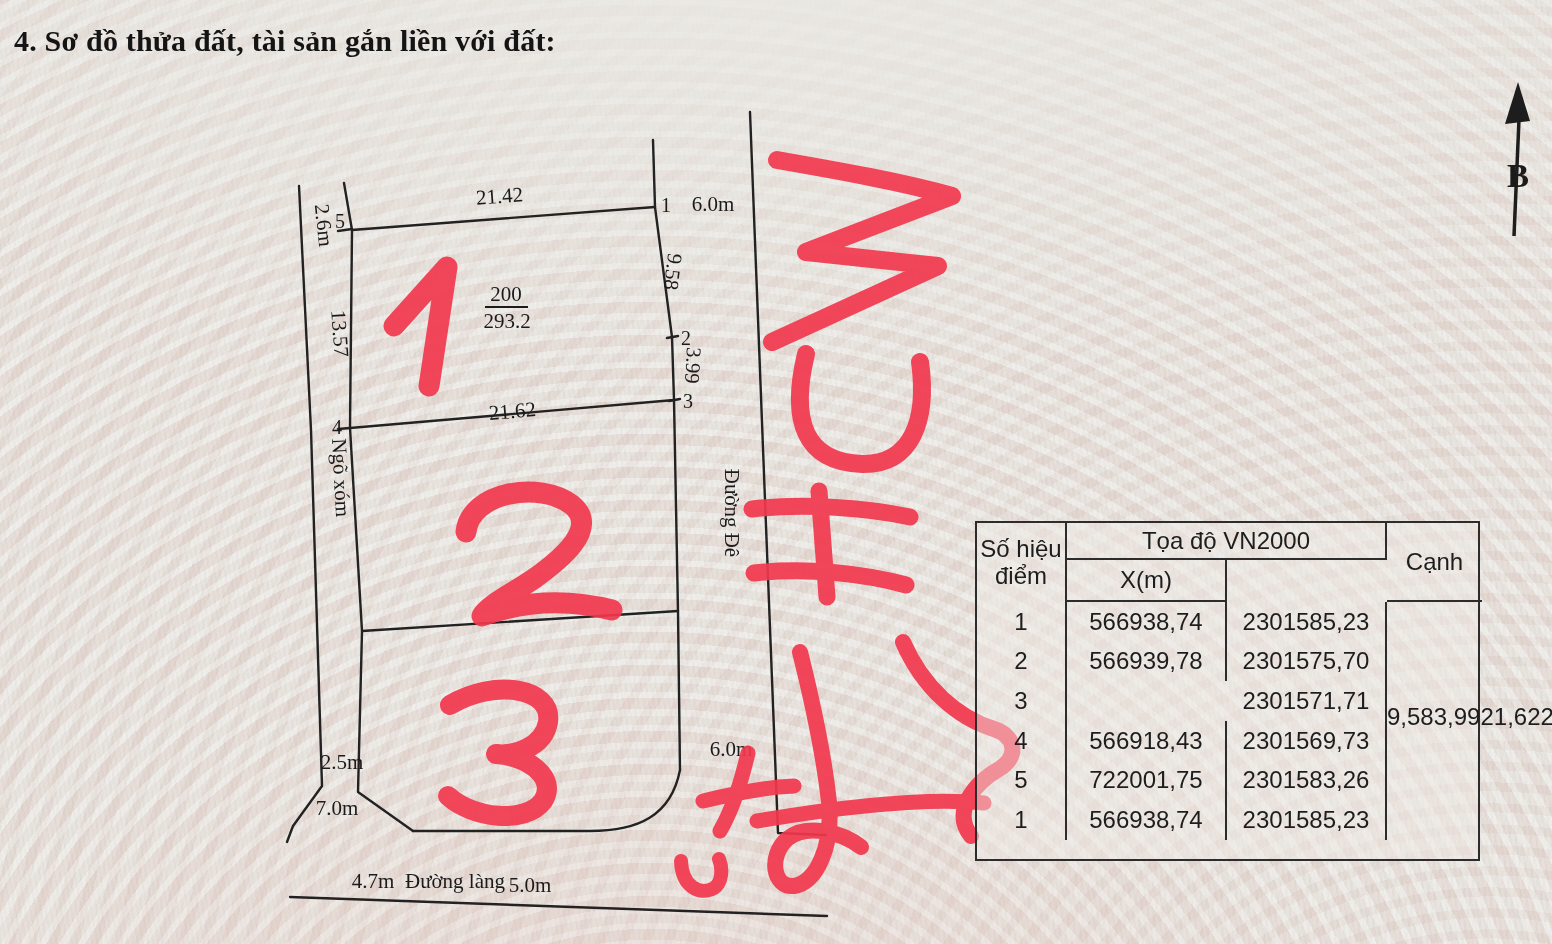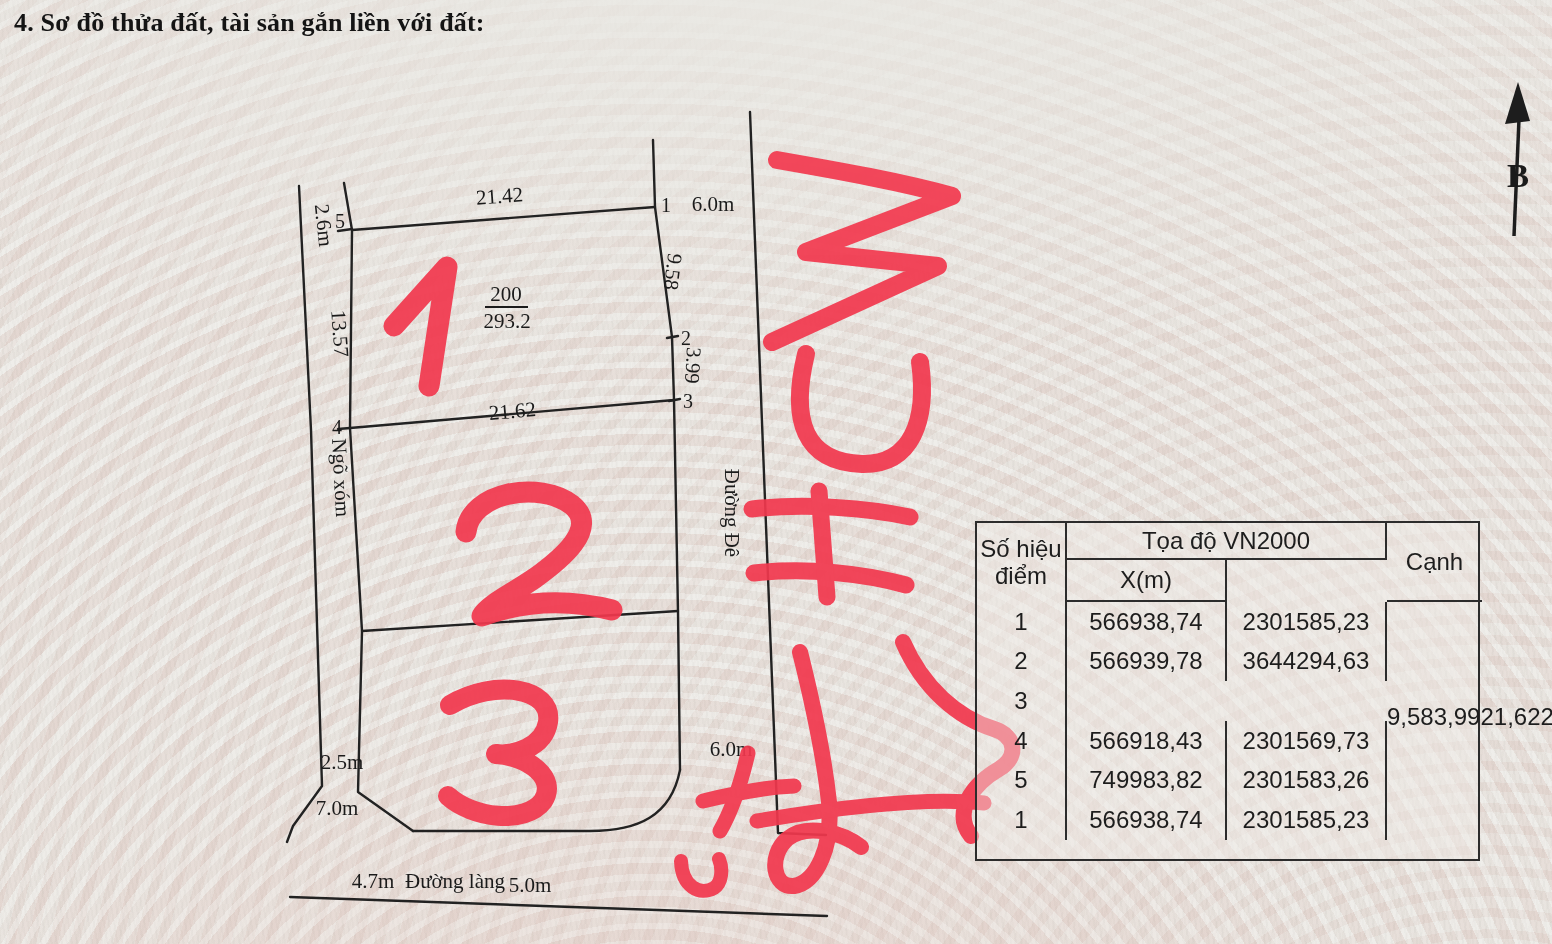--- a/index.html
+++ b/index.html
@@ -11,22 +11,22 @@
     background:
       radial-gradient(1400px 520px at 50% -2%, rgba(233,232,227,0.92), rgba(233,232,227,0) 78%),
       radial-gradient(1100px 720px at 42% 130%, rgba(228,196,188,0.38), rgba(228,196,188,0.12) 58%, rgba(228,196,188,0) 75%),
       repeating-radial-gradient(circle at 42% 138%, rgba(198,138,128,0.10) 0 11px, rgba(255,255,255,0.22) 11px 17px, rgba(186,150,140,0.05) 17px 26px, rgba(255,255,255,0.16) 26px 33px),
       repeating-radial-gradient(circle at 96% 135%, rgba(198,138,128,0.07) 0 9px, rgba(255,255,255,0.10) 9px 21px),
       repeating-linear-gradient(80deg, rgba(158,163,152,0.07) 0 2px, rgba(0,0,0,0) 2px 5px),
       repeating-linear-gradient(100deg, rgba(158,163,152,0.05) 0 2px, rgba(0,0,0,0) 2px 7px),
       #e9e6e1;
   }
   .title{
-    position:absolute;left:14px;top:8px;
-    font-size:26px;font-weight:bold;color:#141414;
+    position:absolute;left:14px;top:24px;
+    font-size:30px;font-weight:bold;color:#141414;
     letter-spacing:0.2px;
   }
   svg text{fill:#1b1b1b;}
   .dlab{font-family:"Liberation Serif",serif;font-size:21px;}
   .plab{font-family:"Liberation Serif",serif;font-size:20px;}
   .north-b{font-family:"Liberation Serif",serif;font-size:33px;font-weight:bold;}
   
   .tbl{
     position:absolute;left:975px;top:521px;width:505px;height:340px;
     display:grid;
@@ -143,30 +143,31 @@
     <div class="c hdr-coords b-r b-b">Tọa độ VN2000</div>
     <div class="c hdr-x b-r b-b">X(m)</div>
     <div class="c hdr-edge b-b">Cạnh</div>
 
     <div class="c b-r" style="grid-column:1;grid-row:3">1</div>
     <div class="c b-r" style="grid-column:2;grid-row:3">566938,74</div>
     <div class="c b-r" style="grid-column:3;grid-row:3">2301585,23</div>
 
     <div class="c b-r" style="grid-column:1;grid-row:4">2</div>
     <div class="c b-r" style="grid-column:2;grid-row:4">566939,78</div>
-    <div class="c b-r" style="grid-column:3;grid-row:4">3644294,63</div>
+    <div class="c b-r" style="grid-column:3;grid-row:4">2301575,70</div>
 
     <div class="c b-r" style="grid-column:1;grid-row:5">3</div>
+    <div class="c b-r" style="grid-column:3;grid-row:5">2301571,71</div>
 
     <div class="c b-r" style="grid-column:1;grid-row:6">4</div>
     <div class="c b-r" style="grid-column:2;grid-row:6">566918,43</div>
     <div class="c b-r" style="grid-column:3;grid-row:6">2301569,73</div>
 
     <div class="c b-r" style="grid-column:1;grid-row:7">5</div>
-    <div class="c b-r" style="grid-column:2;grid-row:7">749983,82</div>
+    <div class="c b-r" style="grid-column:2;grid-row:7">722001,75</div>
     <div class="c b-r" style="grid-column:3;grid-row:7">2301583,26</div>
 
     <div class="c b-r" style="grid-column:1;grid-row:8">1</div>
     <div class="c b-r" style="grid-column:2;grid-row:8">566938,74</div>
     <div class="c b-r" style="grid-column:3;grid-row:8">2301585,23</div>
 
     <div class="col-edge">
       <div>9,58</div>
       <div>3,99</div>
       <div>21,62</div>

